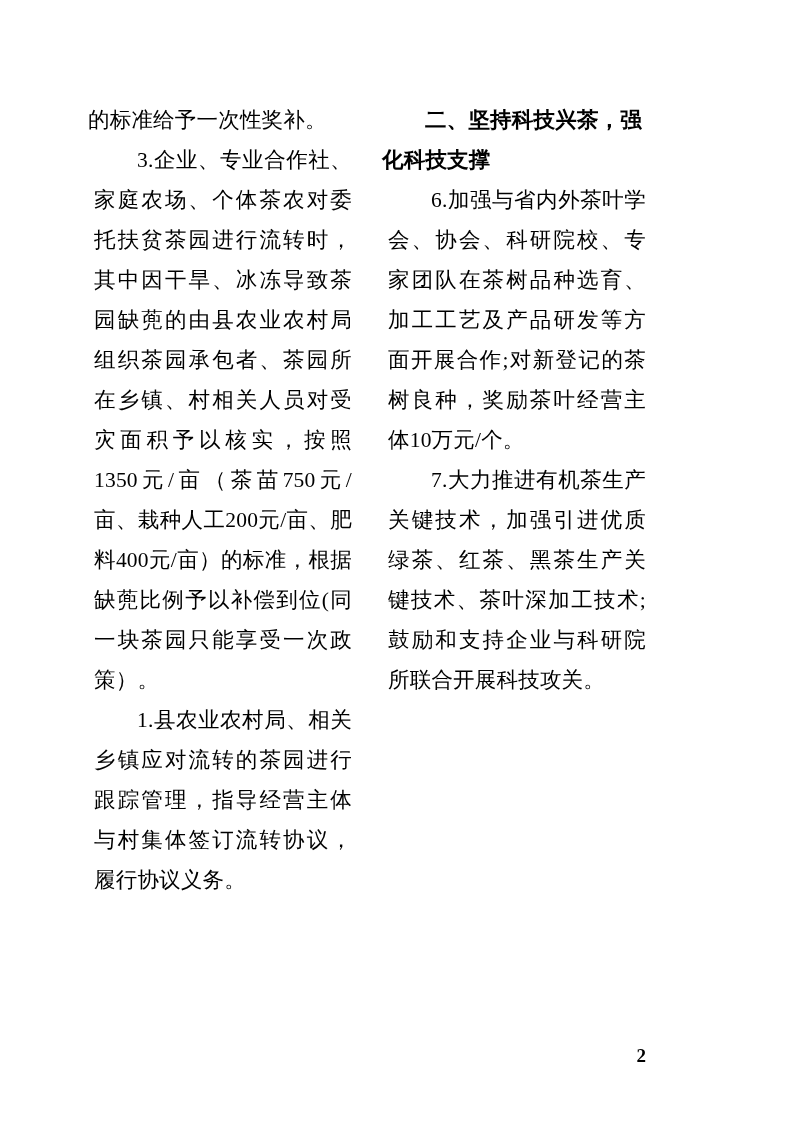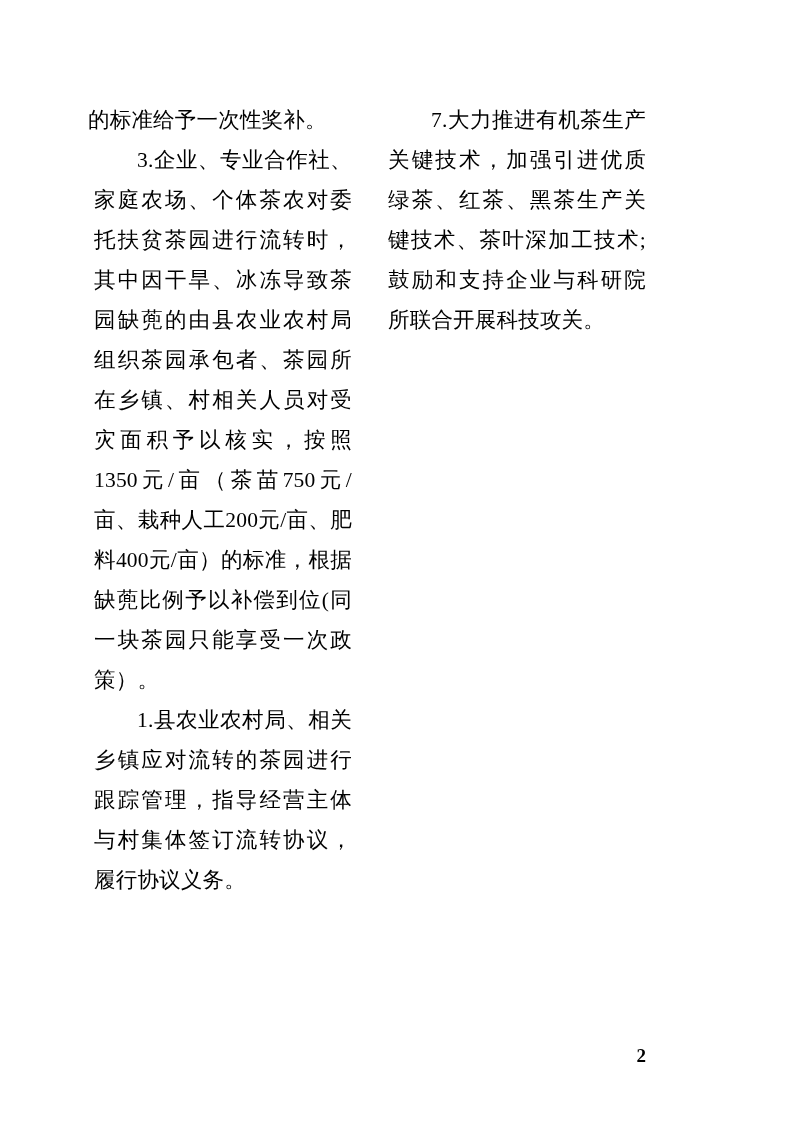--- a/index.html
+++ b/index.html
@@ -70,18 +70,20 @@
 <div class="page">
   <div class="columns">
 
     <div class="col col-left">
       <p class="para">的标准给予一次性奖补。</p>
       <p class="para indent">3.企业、专业合作社、家庭农场、个体茶农对委托扶贫茶园进行流转时，其中因干旱、冰冻导致茶园缺蔸的由县农业农村局组织茶园承包者、茶园所在乡镇、村相关人员对受灾面积予以核实，按照1350元/亩（茶苗750元/亩、栽种人工200元/亩、肥料400元/亩）的标准，根据缺蔸比例予以补偿到位(同一块茶园只能享受一次政策）。</p>
       <p class="para indent">1.县农业农村局、相关乡镇应对流转的茶园进行跟踪管理，指导经营主体与村集体签订流转协议，履行协议义务。</p>
     </div>
 
     <div class="col col-right">
+      <p class="heading">二、坚持科技兴茶，强化科技支撑</p>
+      <p class="para indent">6.加强与省内外茶叶学会、协会、科研院校、专家团队在茶树品种选育、 加工工艺及产品研发等方面开展合作;对新登记的茶树良种，奖励茶叶经营主体10万元/个。</p>
       <p class="para indent">7.大力推进有机茶生产关键技术，加强引进优质绿茶、红茶、黑茶生产关键技术、茶叶深加工技术;鼓励和支持企业与科研院所联合开展科技攻关。</p>
     </div>
 
   </div>
   <div class="page-number">2</div>
 </div>
 
 </body></html>

